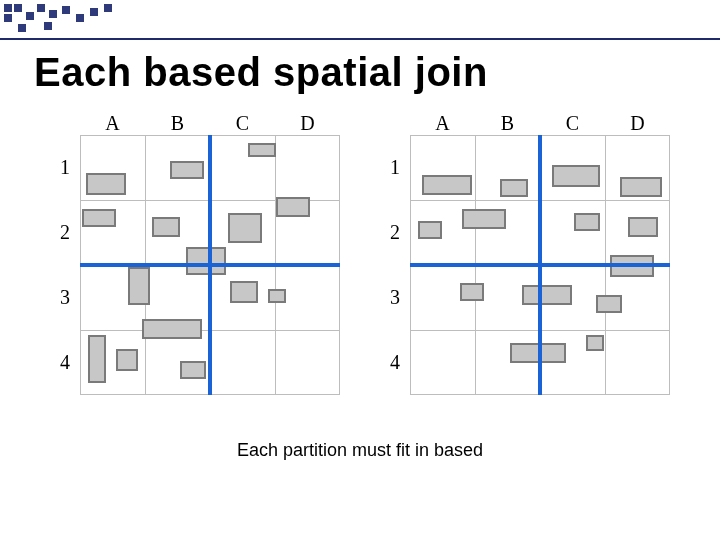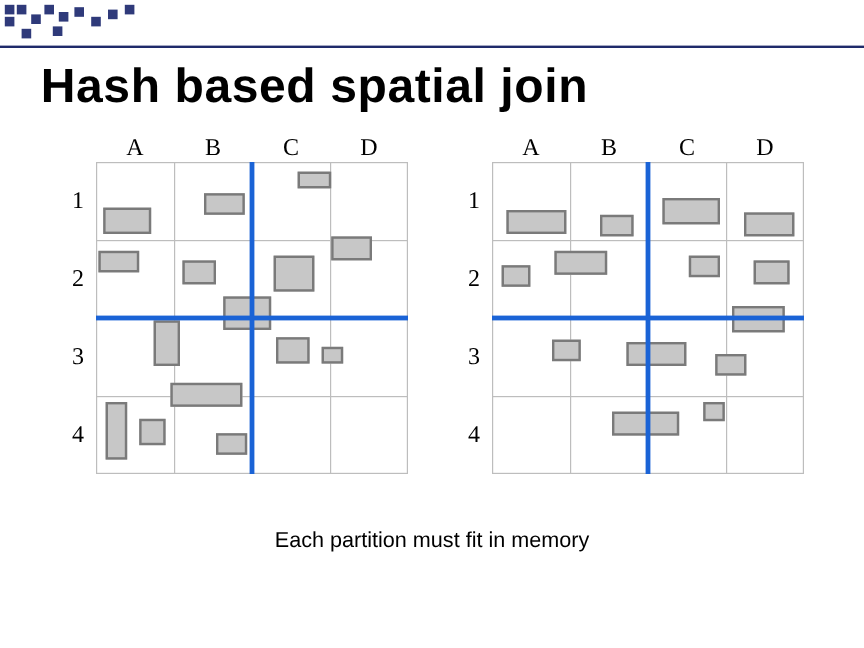--- a/index.html
+++ b/index.html
@@ -132,21 +132,21 @@
     <div class="sq" style="left: 45px; top: 6px;"></div>
     <div class="sq" style="left: 58px; top: 2px;"></div>
     <div class="sq" style="left: 72px; top: 10px;"></div>
     <div class="sq" style="left: 86px; top: 4px;"></div>
     <div class="sq" style="left: 100px; top: 0px;"></div>
     <div class="sq" style="left: 14px; top: 20px;"></div>
     <div class="sq" style="left: 40px; top: 18px;"></div>
   </div>
 <div class="corner-line"></div>
 
-<h1 class="title">Hash based spatial join</h1>
+<h1 class="title">Each based spatial join</h1>
 
 <div class="grids-wrap">
     <div class="grid-container">
       <div class="col-labels">
         <span>A</span>
         <span>B</span>
         <span>C</span>
         <span>D</span>
       </div>
       <div class="grid-body">
@@ -226,13 +226,13 @@
           <div class="rect" title="186" style="left: 186px; top: 160px; width: 26px; height: 18px;"></div>
           <div class="rect" title="100" style="left: 100px; top: 208px; width: 56px; height: 20px;"></div>
           <div class="rect" title="176" style="left: 176px; top: 200px; width: 18px; height: 16px;"></div>
           <div class="pv"></div>
           <div class="ph"></div>
         </div>
       </div>
     </div>
   </div>
 
-<div class="caption">Each partition must fit in memory</div>
+<div class="caption">Each partition must fit in based</div>
 
 </body></html>

